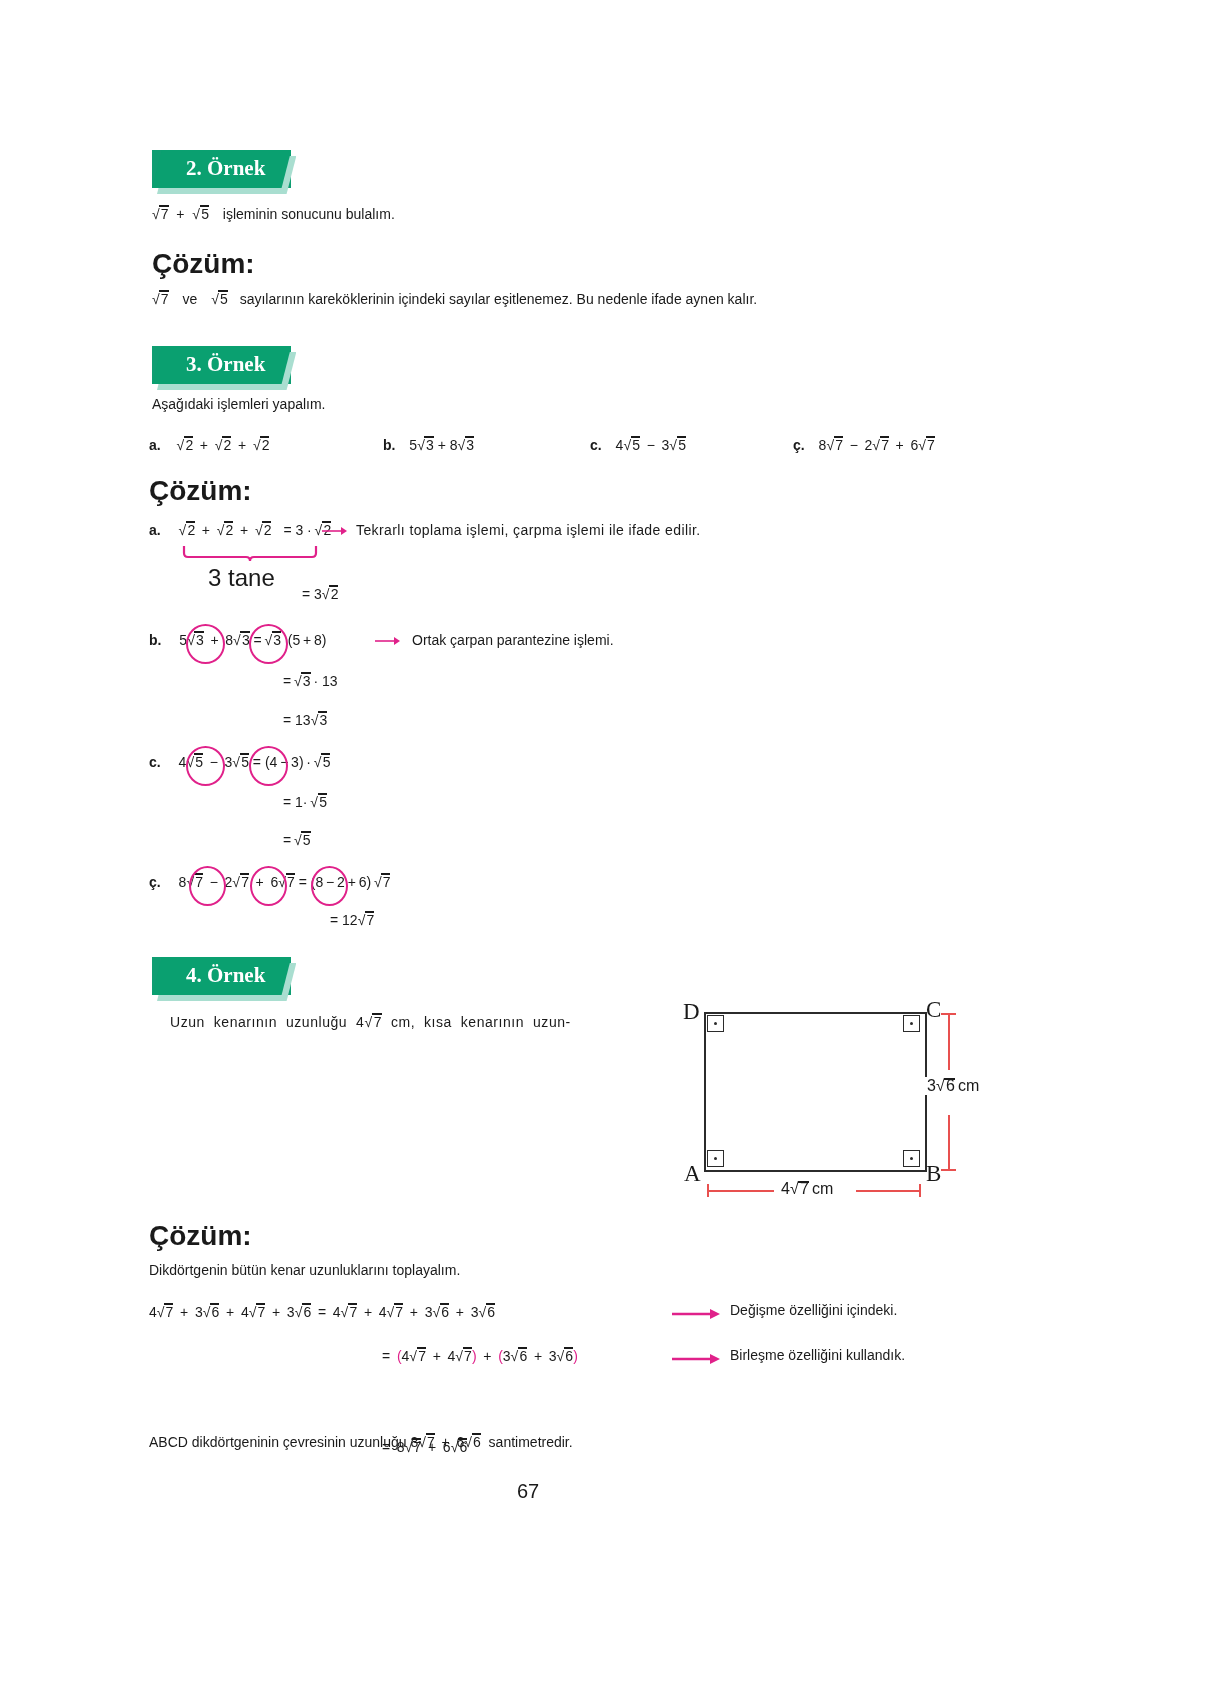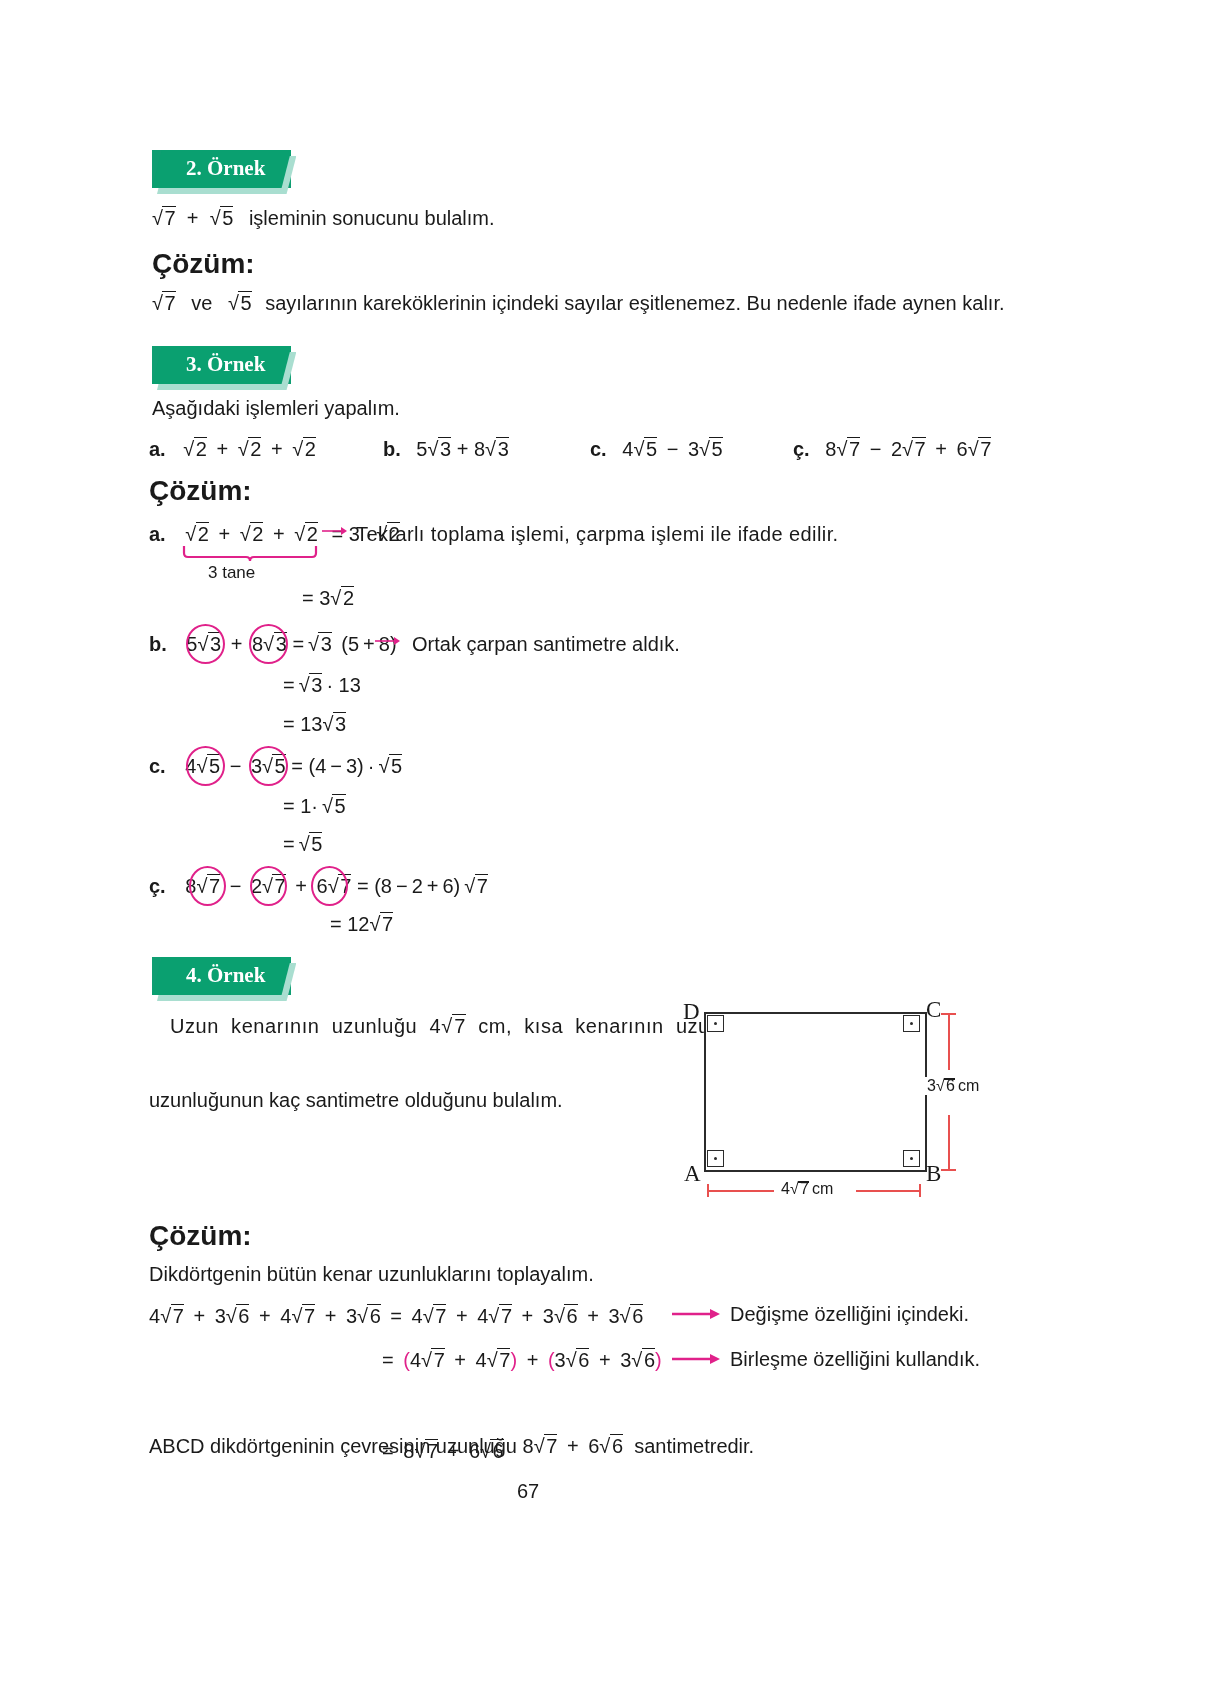--- a/index.html
+++ b/index.html
@@ -26,21 +26,21 @@
     clip-path:polygon(7% 0, 100% 0, 93% 100%, 0% 100%);
   }
   .badge-shadow{
     position:absolute;left:5px;top:6px;width:100%;height:100%;
     background:#a9ded0;
     clip-path:polygon(7% 0, 100% 0, 93% 100%, 0% 100%);
   }
   .badge-txt{position:relative;z-index:3;}
 
   
-  .line{position:absolute;font-size:20px;line-height:1.45;white-space:nowrap;}
+  .line{position:absolute;font-size:14px;line-height:1.45;white-space:nowrap;}
   .bold{font-weight:700;}
   .cozum{position:absolute;font-weight:700;font-size:28px;}
   .radv{display:inline-block;position:relative;}
   .radv .bar{
     position:absolute;left:0.52em;right:0;top:0.09em;height:1.4px;background:#1a1a1a;
   }
   .radv .num{padding-left:0.08em;}
 
   
   .ellipse{
@@ -155,21 +155,21 @@
       <span class="radv"><span class="sq">√</span><span class="bar"></span><span class="num">2</span></span>
     </span>
     <span style="margin-left:8px">
       = 3 · <span class="radv"><span class="sq">√</span><span class="bar"></span><span class="num">2</span></span>
     </span>
   </div>
 
   <svg class="brace" style="left:182px;top:532px;" width="140" height="18">
     <path d="M2,2 L2,9 Q2,13 6,13 L64,13 Q68,13 68,17 Q68,13 72,13 L130,13 Q134,13 134,9 L134,2" fill="none" stroke="#e0218a" stroke-width="2.2"></path>
   </svg>
-  <div class="line" style="left:208px;top:549px;font-size:17px;">3 tane</div>
+  <div class="line" style="left:208px;top:549px;font-size:24px;">3 tane</div>
   <svg class="pinkarrow" style="left:322px;top:512px;" width="26" height="14">
     <line x1="0" y1="7" x2="19" y2="7" stroke="#e0218a" stroke-width="1.6"></line>
     <path d="M19,3 L25,7 L19,11 Z" fill="#e0218a"></path>
   </svg>
   <div class="line" style="left:356px;top:508px;letter-spacing:0.4px;">Tekrarlı toplama işlemi, çarpma işlemi ile ifade edilir.</div>
 
   <div class="line" style="left:270px;top:572px;margin-left:32px;">
     = 3<span class="radv"><span class="sq">√</span><span class="bar"></span><span class="num">2</span></span>
   </div>
 
@@ -184,21 +184,21 @@
       = <span class="radv"><span class="sq">√</span><span class="bar"></span><span class="num">3</span></span>
        (5 + 8)
     </span>
   </div>
   <div class="ellipse" style="left:186px;top:612px;width:35px;height:36px;"></div>
   <div class="ellipse" style="left:249px;top:612px;width:35px;height:36px;"></div>
   <svg class="pinkarrow" style="left:375px;top:622px;" width="26" height="14">
     <line x1="0" y1="7" x2="19" y2="7" stroke="#e0218a" stroke-width="1.6"></line>
     <path d="M19,3 L25,7 L19,11 Z" fill="#e0218a"></path>
   </svg>
-  <div class="line" style="left:412px;top:618px;">Ortak  çarpan  santimetre  aldık.</div>
+  <div class="line" style="left:412px;top:618px;">Ortak  çarpan  parantezine  işlemi.</div>
 
   <div class="line" style="left:283px;top:659px;">
     = <span class="radv"><span class="sq">√</span><span class="bar"></span><span class="num">3</span></span> · 13
   </div>
   <div class="line" style="left:283px;top:698px;">
     = 13<span class="radv"><span class="sq">√</span><span class="bar"></span><span class="num">3</span></span>
   </div>
 
   <div class="line" style="left:149px;top:740px;">
     <span class="bold">c.</span>
@@ -247,23 +247,20 @@
       <span class="badge-shadow"></span>
       <span class="badge-shape"></span>
       <span class="badge-txt">4. Örnek</span>
     </div>
   </div>
 
   <div class="line" style="left:170px;top:1000px;letter-spacing:0.55px;">
     Uzun&nbsp; kenarının&nbsp; uzunluğu&nbsp;
     4<span class="radv"><span class="sq">√</span><span class="bar"></span><span class="num">7</span></span>
     &nbsp;cm,&nbsp; kısa&nbsp; kenarının&nbsp; uzun-
-  </div>
-  <div class="line" style="left:149px;top:1074px;">
-    uzunluğunun kaç santimetre olduğunu bulalım.
   </div>
 
   <div class="diagram" style="left:660px;top:985px;width:330px;height:220px;">
 
     <div class="rect" style="left:44px;top:15px;width:219px;height:156px;"></div>
 
     <div class="ra" style="left:47px;top:18px;">
         <i></i>
       </div>
     <div class="ra" style="left:243px;top:18px;">

